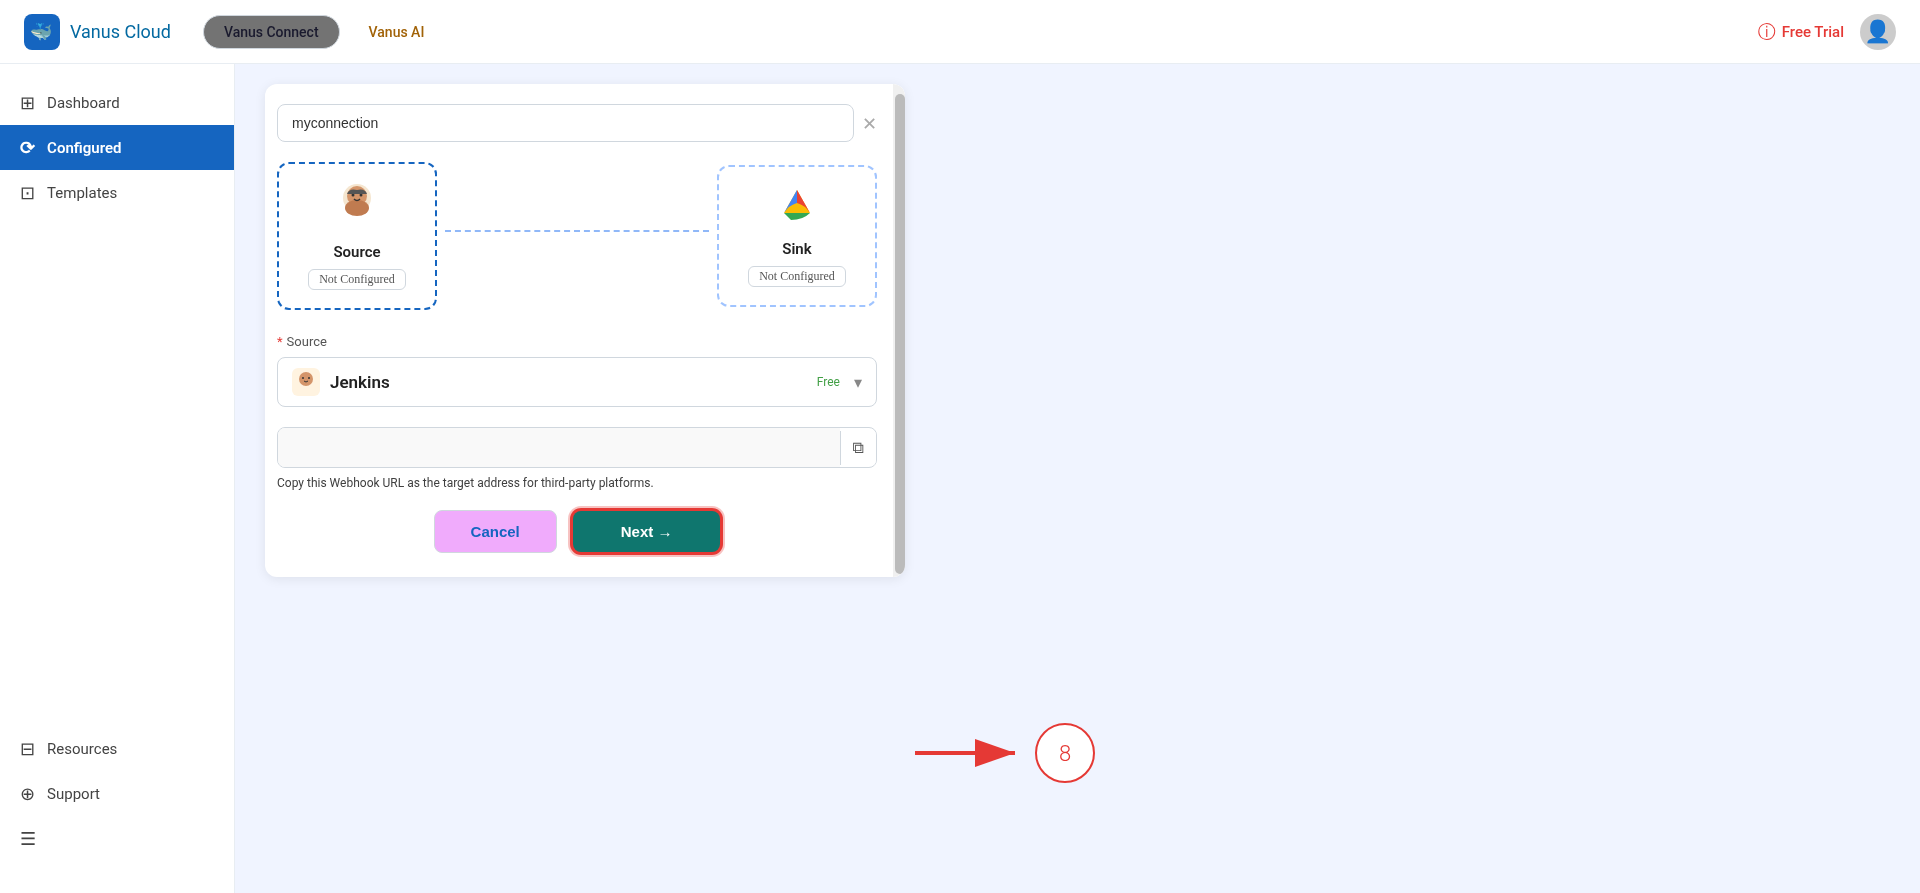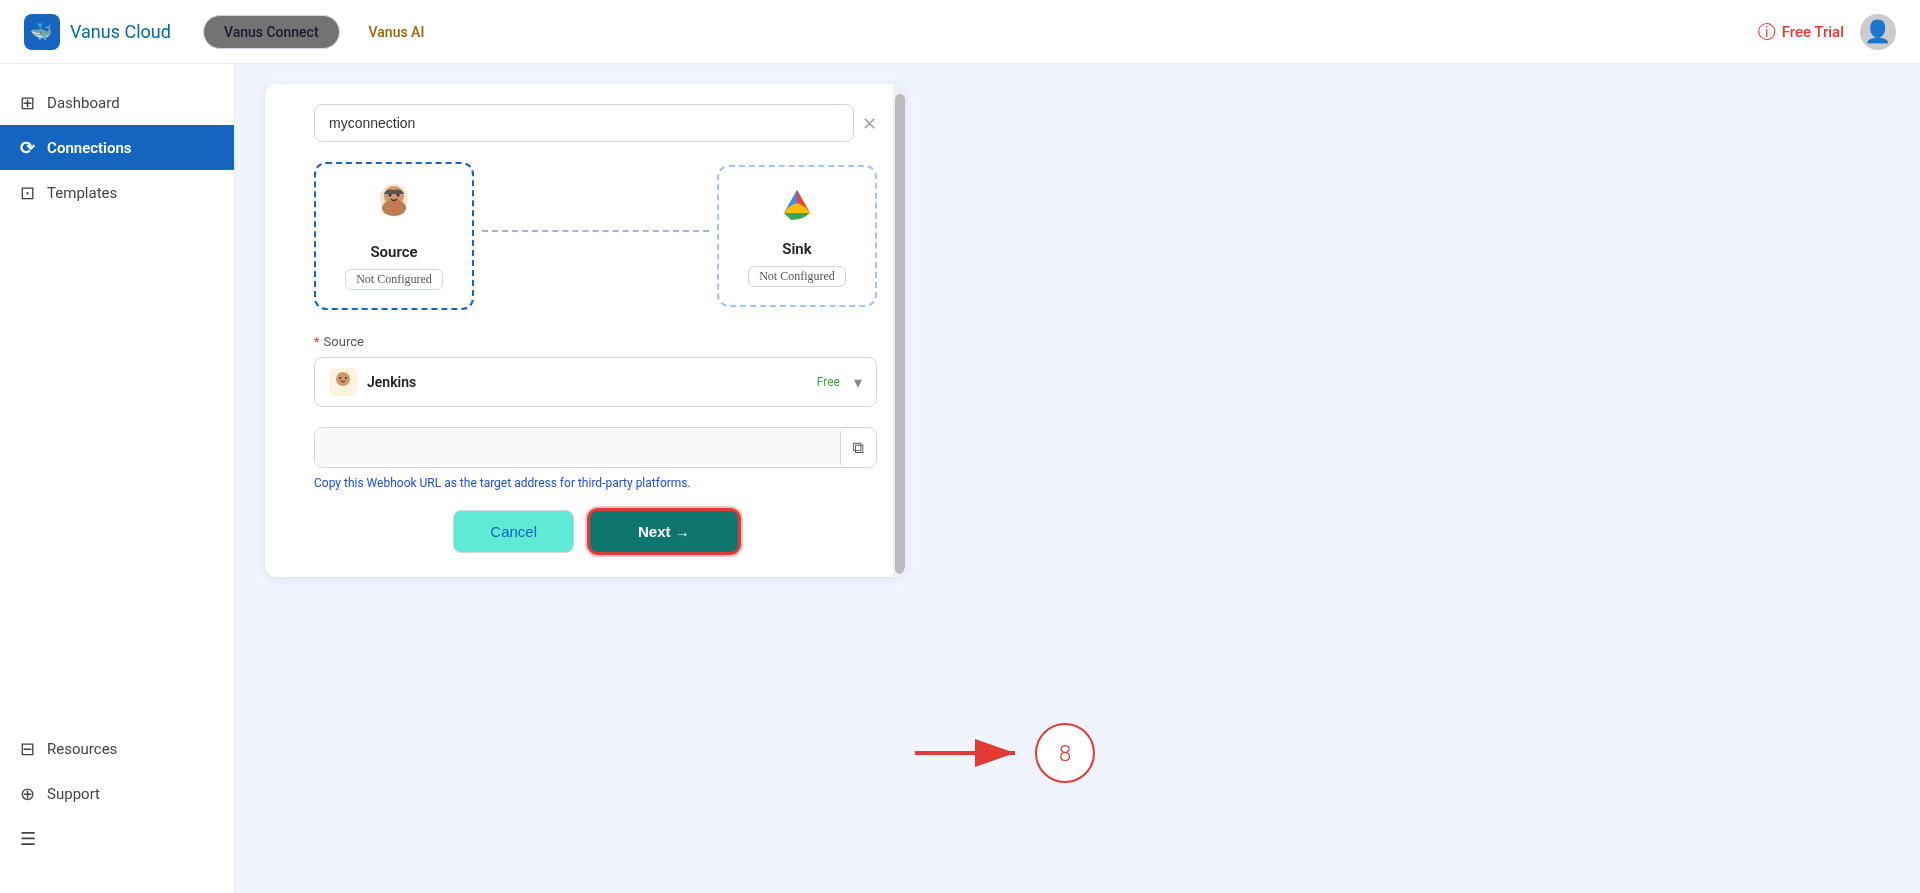--- a/index.html
+++ b/index.html
@@ -147,21 +147,20 @@
       flex-direction: column;
       max-height: 840px;
       overflow: hidden;
       position: relative;
     }
 
     .panel-scroll {
       overflow-y: auto;
       padding: 20px 28px 24px 12px;
       flex: 1;
-      margin-left: 37px;
     }
 
     
     .scrollbar-track {
       position: absolute;
       right: 0;
       top: 0;
       bottom: 0;
       width: 12px;
       background: #f0f0f0;
@@ -271,21 +270,21 @@
     }
     .source-select-icon {
       width: 28px;
       height: 28px;
       border-radius: 6px;
       background: #fff3e0;
       display: flex; align-items: center; justify-content: center;
       font-size: 18px;
     }
     .source-select-name {
-      font-size: 14px;
+      font-size: 17px;
       font-weight: 600;
       color: #222;
       flex: 1;
     }
     .source-select-badge {
       font-size: 12px;
       color: #43a047;
       font-weight: 400;
       margin-right: 4px;
     }
@@ -321,40 +320,40 @@
       padding: 8px 12px;
       background: #fff;
       border: none;
       border-left: 1px solid #d0d7de;
       cursor: pointer;
       font-size: 16px;
       color: #555;
     }
     .webhook-hint {
       font-size: 12px;
-      color: #1d4ed8;
+      color: #404040;
       margin-bottom: 20px;
     }
 
     
     .buttons-row {
       display: flex;
       align-items: center;
       gap: 16px;
       justify-content: center;
       margin-top: 12px;
     }
     .cancel-btn {
       padding: 12px 36px;
       border: 1px solid #d0d7de;
       border-radius: 8px;
-      background: #5eead4;
+      background: #f0abfc;
       color: #1565c0;
       font-size: 15px;
-      font-weight: 400;
+      font-weight: 700;
       cursor: pointer;
     }
     .next-btn {
       padding: 12px 48px;
       border: none;
       border-radius: 8px;
       background: #0f766e;
       color: #fff;
       font-size: 15px;
       font-weight: 600;
@@ -424,21 +423,21 @@
 
 <div class="main-layout">
 
   <div class="sidebar">
     <div class="sidebar-item">
       <span class="icon">⊞</span>
       <span>Dashboard</span>
     </div>
     <div class="sidebar-item active">
       <span class="icon">⟳</span>
-      <span>Connections</span>
+      <span>Configured</span>
     </div>
     <div class="sidebar-item">
       <span class="icon">⊡</span>
       <span>Templates</span>
     </div>
     <div class="sidebar-spacer"></div>
     <div class="sidebar-bottom">
       <div class="sidebar-item">
         <span class="icon">⊟</span>
         <span>Resources</span>

